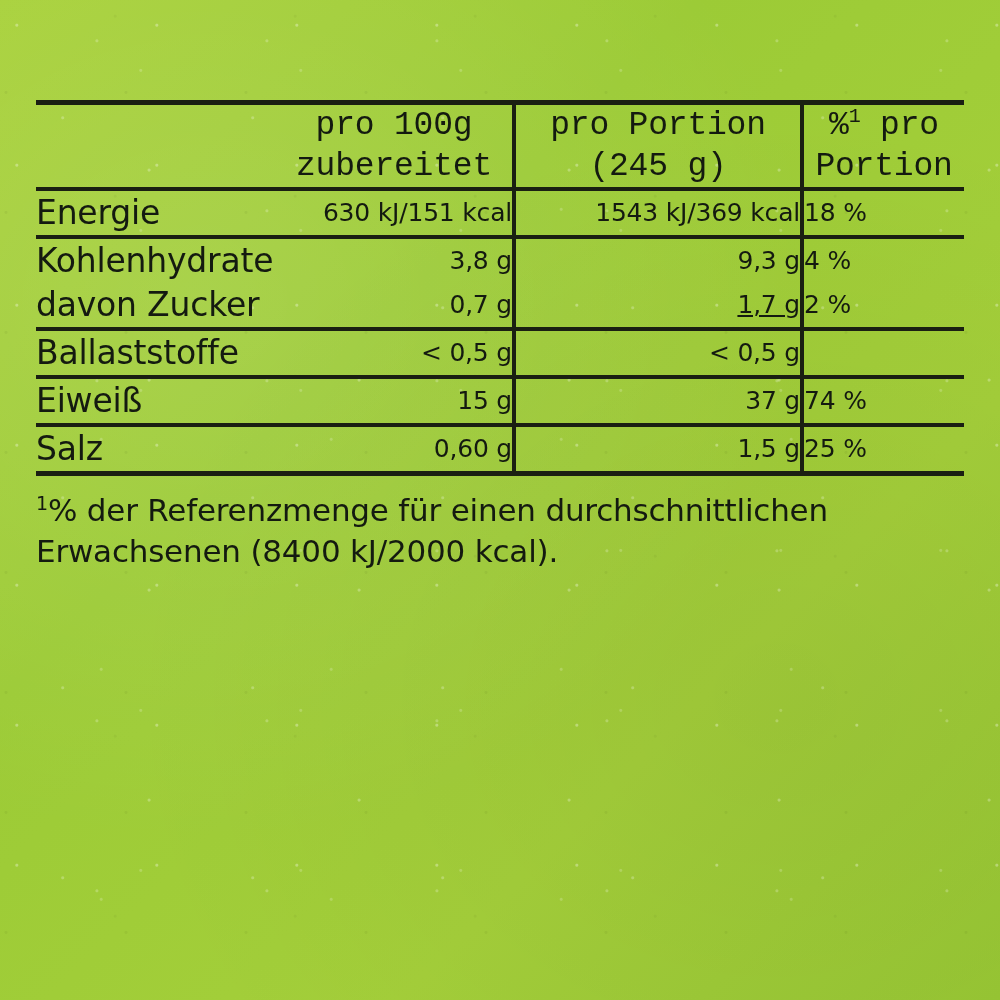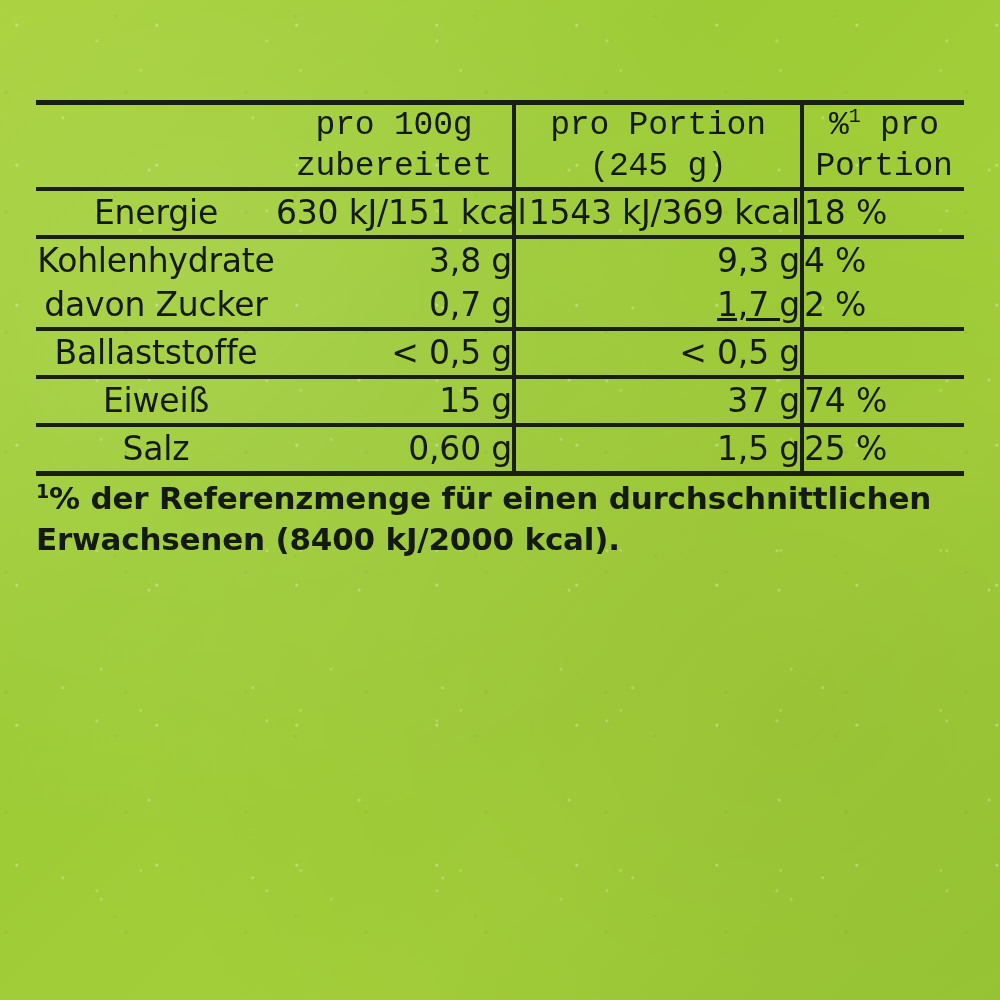--- a/index.html
+++ b/index.html
@@ -100,49 +100,48 @@
   .sup {
     font-size: 20px;
     vertical-align: super;
     line-height: 0;
   }
 
   .label-cell {
     font-size: 33px;
     line-height: 44px;
     padding: 11px 6px 11px 14px;
-    text-align: center;
+    text-align: left;
     white-space: nowrap;
     letter-spacing: -0.2px;
   }
   .label-sub {
     padding-left: 40px;
   }
 
   .val-cell {
-    font-size: 33px;
+    font-size: 25px;
     line-height: 44px;
     padding: 11px 18px 11px 6px;
     text-align: right;
     white-space: nowrap;
     letter-spacing: -0.2px;
   }
   .val-cell.center-pct {
     text-align: left;
     padding-right: 16px;
   }
 
   .footnote {
-    margin-top: 2px;
+    margin-top: 14px;
     font-size: 31px;
     line-height: 41px;
     color: #141a10;
     width: 900px;
     letter-spacing: -0.2px;
-    font-weight: bold;
   }
   .footnote .sup {
     font-size: 19px;
   }
 </style>
 </head>
 <body>
 
 <div id="panel">
   <div id="content">

